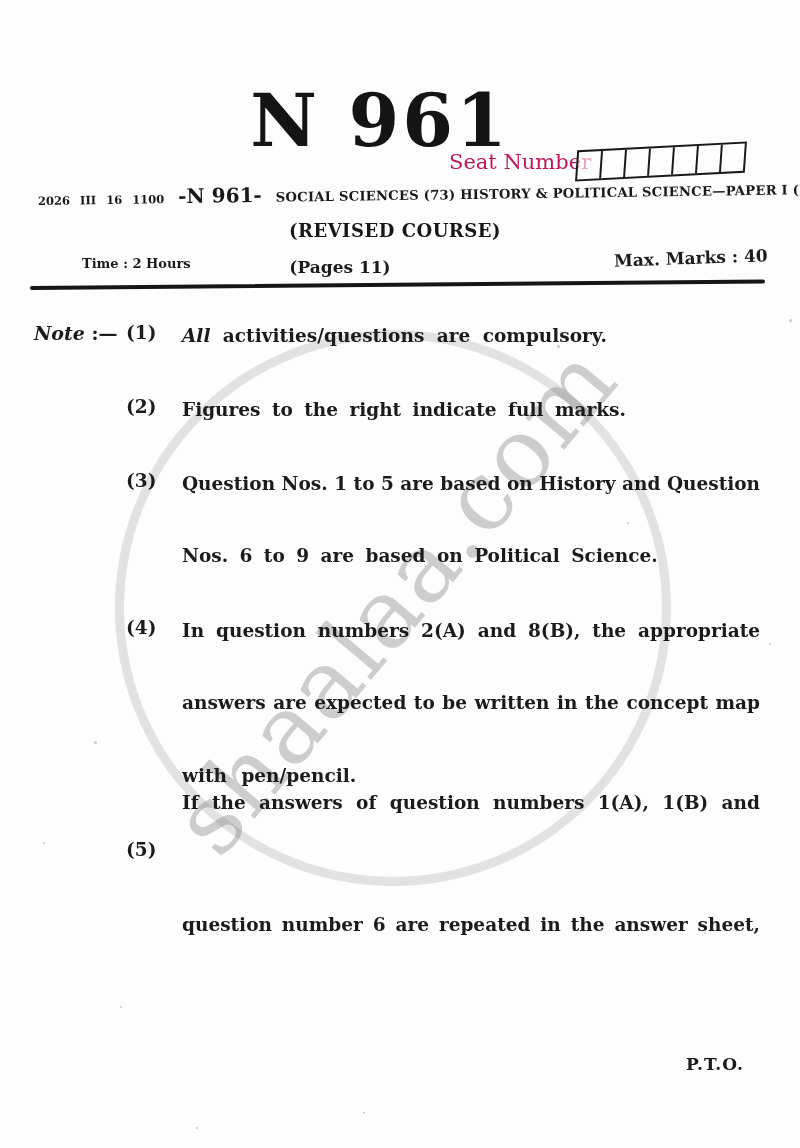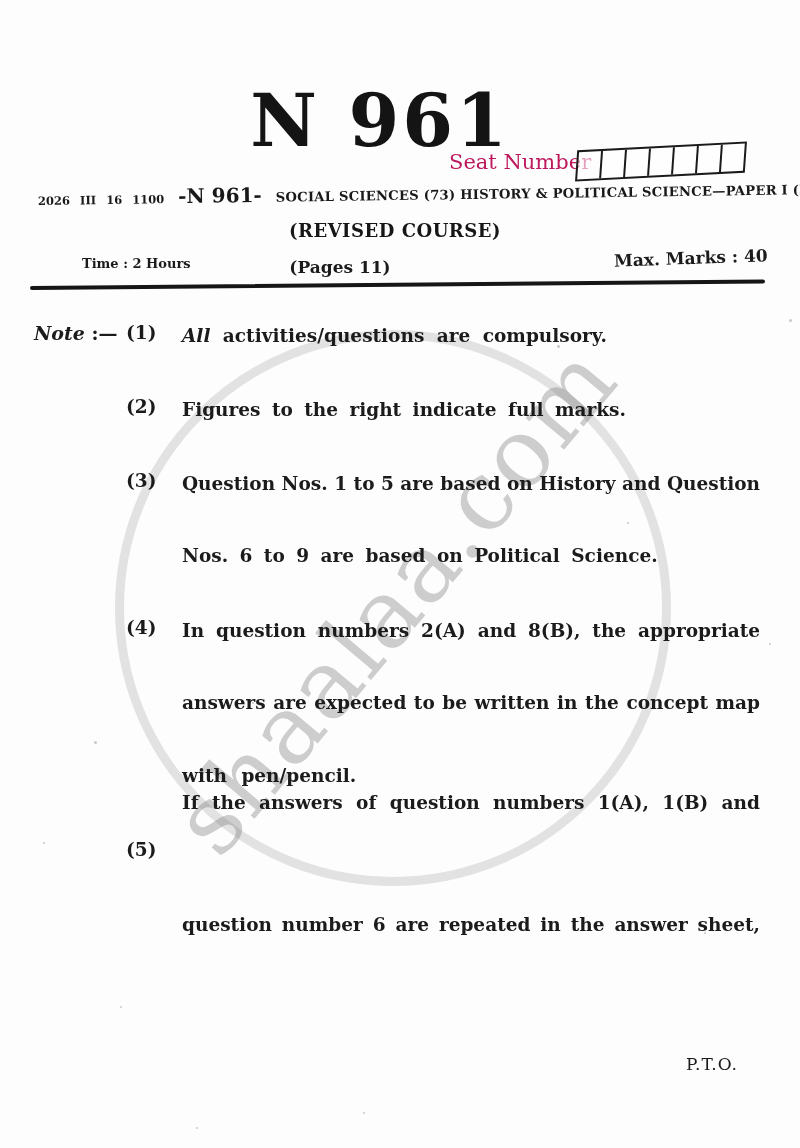--- a/index.html
+++ b/index.html
@@ -85,21 +85,21 @@
     font-size:18.5px;font-weight:700;line-height:27px;
     color:#1b1b1b;white-space:nowrap;
   }
   .bline.just{
     white-space:normal;
     text-align:justify;text-align-last:justify;
   }
   .bline .it{font-style:italic;}
   .pto{
     position:absolute;left:686px;top:1054px;
-    font-size:17px;font-weight:400;letter-spacing:1px;
+    font-size:17px;font-weight:700;letter-spacing:1px;
   }
   
   .speck{position:absolute;width:3px;height:3px;border-radius:50%;
     background:#9f9f9f;opacity:0.55;}
 </style>
 </head>
 <body>
 
 <div class="page">
 

